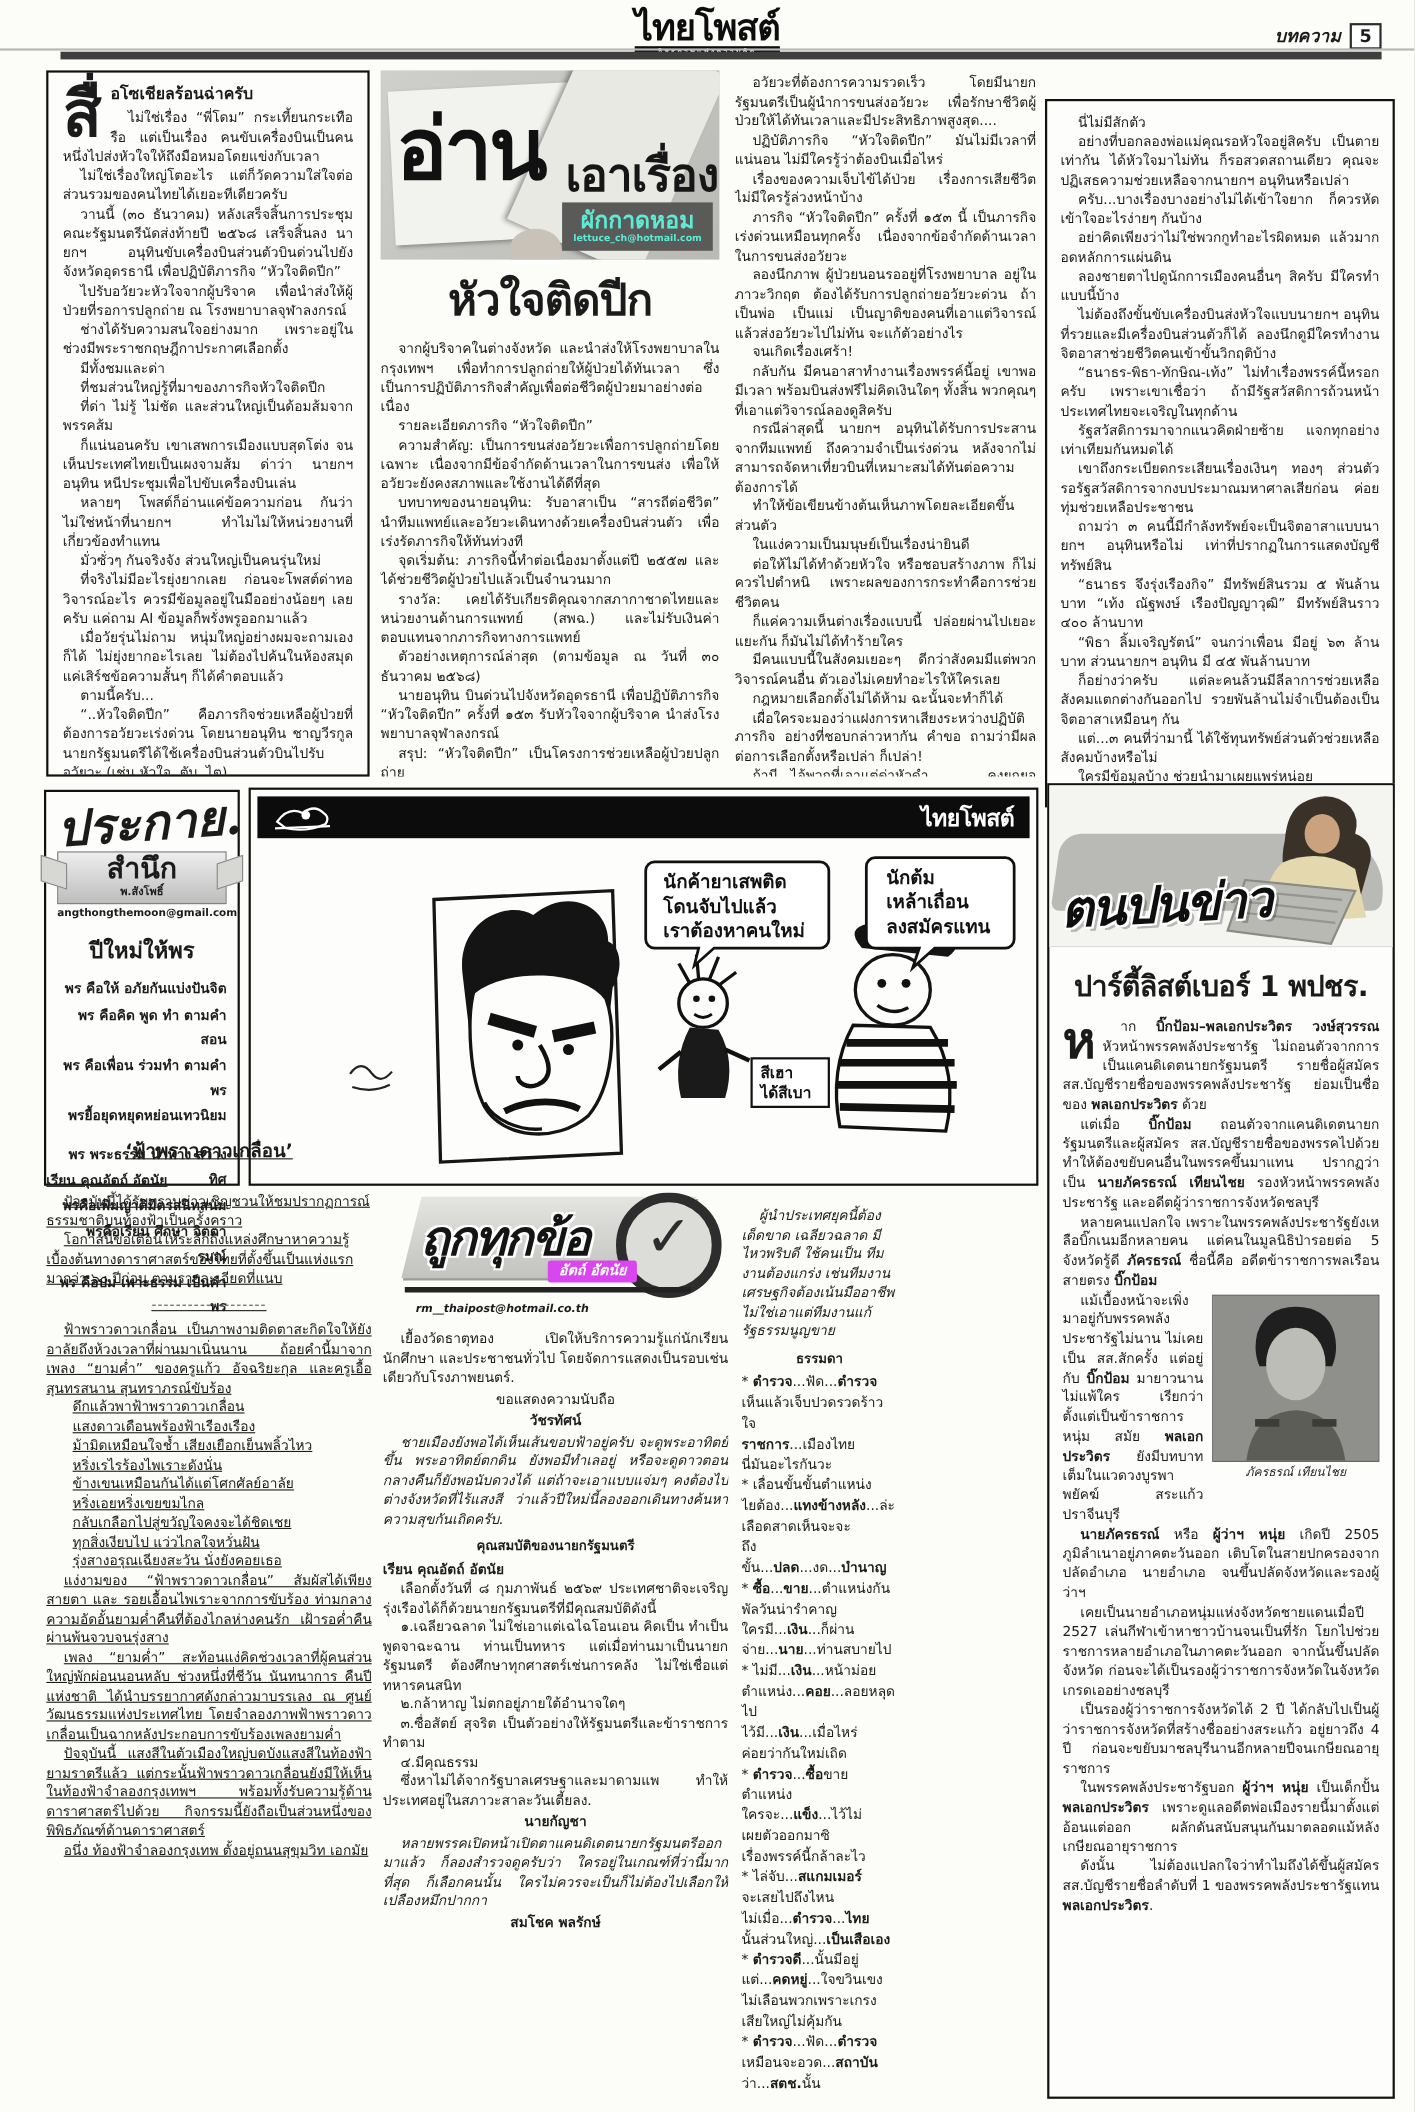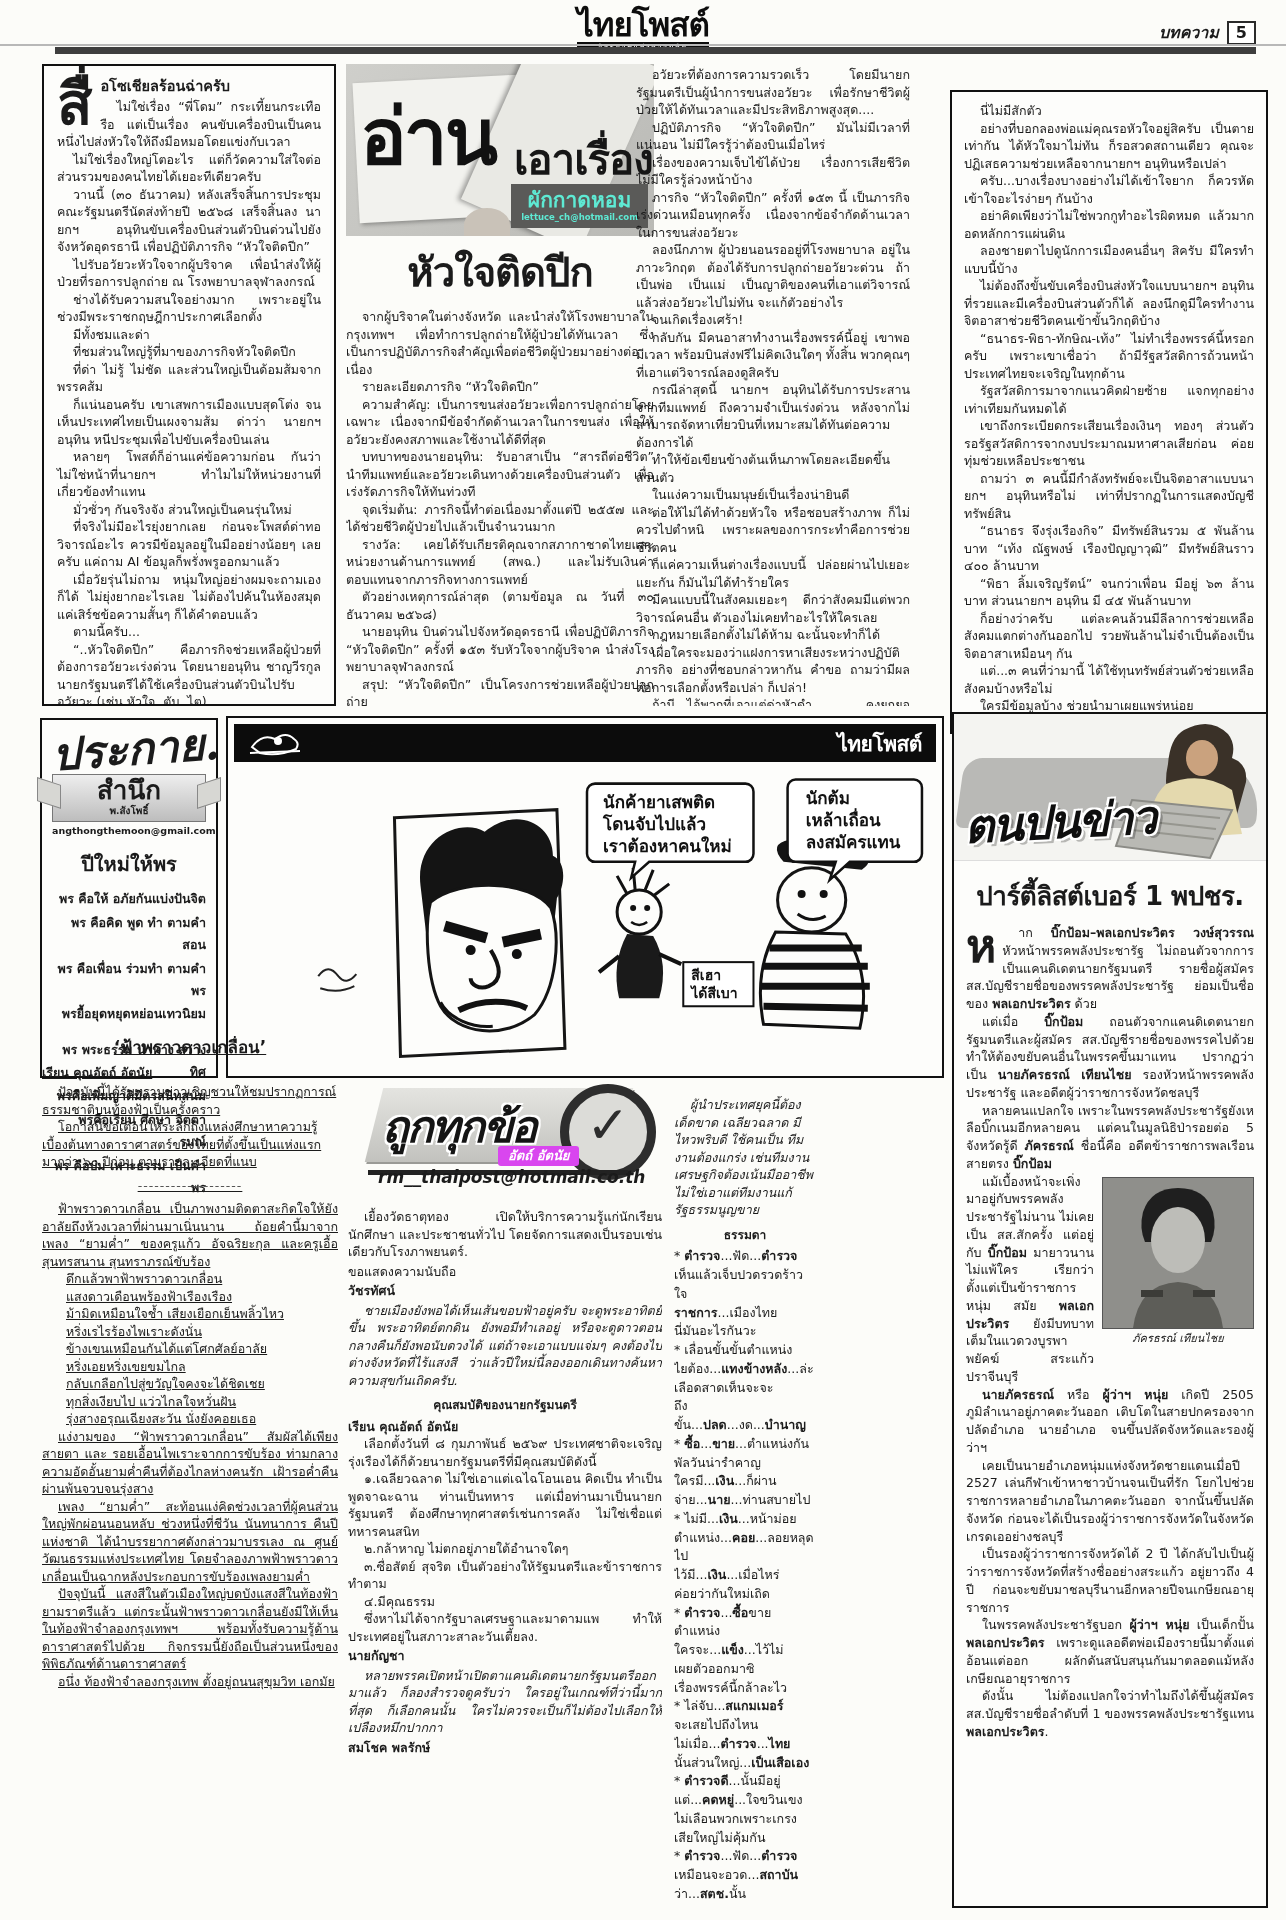--- a/index.html
+++ b/index.html
@@ -13,21 +13,21 @@
   .section-right{top:20px;right:30px;display:flex;align-items:center;gap:8px;}
   .section-label{font-size:16px;font-weight:700;font-style:italic;}
   .page-num{border:2px solid #2b2b2b;background:#fff;font-weight:700;font-size:16px;padding:0 7px;line-height:20px;}
   .rule-a{top:44px;left:0;width:1286px;height:2px;background:#b8b8b8;}
   .rule-b{top:47px;left:55px;width:1201px;height:7px;background:#3e3e3e;}
   
   .txtcol{font-size:12.5px;line-height:1.4;overflow:hidden;text-align:justify;}
   .p{text-indent:16px;margin:0;}
   .nop{text-indent:0;margin:0;}
   .pc{text-indent:0;text-align:right;margin:2px 0;}
-  .pr{text-indent:0;text-align:left;margin:2px 0;}
+  .pr{text-indent:0;text-align:center;margin:2px 10px;}
   .b{font-weight:700;}
   .ital{font-style:italic;}
   .hdg{text-indent:0;text-align:center;font-weight:700;font-size:12px;margin:8px 0 4px;}
   .sep{text-indent:0;text-align:center;color:#555;letter-spacing:1px;margin:6px 0;}
   .lyr{text-indent:24px;margin:0;text-align:left;}
   .vers{text-indent:0;margin:0;text-align:left;line-height:1.5;}
   .blank{height:10px;}
   
   .nbox{border:2.5px solid #111;background:#fdfdfb;box-sizing:border-box;}
   .box1{left:42px;top:64px;width:294px;height:642px;padding:10px 13px;}
@@ -39,21 +39,21 @@
   .banner .pg1{position:absolute;left:10px;top:14px;width:200px;height:140px;background:#f2f2ee;transform:rotate(-3deg);box-shadow:2px 2px 4px rgba(0,0,0,.3);}
   .banner .pg2{position:absolute;left:150px;top:-30px;width:130px;height:200px;background:#e9e9e4;transform:rotate(24deg);box-shadow:-3px 2px 5px rgba(0,0,0,.35);}
   .banner .t-big{position:absolute;left:14px;top:34px;font-size:78px;font-weight:900;line-height:1;color:#111;letter-spacing:-3px;}
   .banner .t-small{position:absolute;left:168px;top:62px;font-size:42px;font-weight:900;color:#161616;letter-spacing:-1px;}
   .banner .colbox{position:absolute;right:6px;bottom:8px;background:#5a5a58;color:#5eead4;padding:5px 10px 6px;text-align:center;}
   .banner .colname{font-size:21px;font-weight:800;line-height:1.1;}
   .banner .colmail{font-size:8.5px;font-weight:700;}
   .hand{position:absolute;left:118px;bottom:-6px;width:46px;height:34px;background:#c9c2b8;border-radius:50% 50% 0 0;}
   .main-headline{left:346px;top:240px;width:308px;text-align:center;font-size:40px;font-weight:900;letter-spacing:-1px;}
   .col2{left:346px;top:308px;width:308px;height:398px;}
-  .col3{left:636px;top:66px;width:274px;height:640px;}
+  .col3{left:668px;top:66px;width:274px;height:640px;}
   
   .pranom{left:40px;top:718px;width:178px;height:360px;padding:8px 10px;text-align:center;}
   .pr-script{font-size:44px;font-weight:900;font-style:italic;font-family:"DejaVu Serif","Liberation Serif",serif;transform:rotate(-4deg);line-height:1;}
   .ribbon{position:relative;margin:2px auto 0;width:140px;background:linear-gradient(#eee,#bdbdbd);border:1px solid #777;padding:2px 6px 3px;}
   .ribbon:before,.ribbon:after{content:"";position:absolute;top:6px;width:22px;height:22px;background:#d7d7d3;border:1px solid #888;}
   .ribbon:before{left:-16px;transform:skewY(18deg);}
   .ribbon:after{right:-16px;transform:skewY(-18deg);}
   .rb-name{font-size:26px;font-weight:900;line-height:1;}
   .rb-by{font-size:10px;font-weight:700;font-family:"DejaVu Serif","Liberation Serif",serif;}
   .pr-mail{font-size:9.5px;font-weight:700;margin-top:3px;}
@@ -83,21 +83,21 @@
   .let-title{font-size:17px;font-weight:800;text-align:center;margin:0 0 4px;}
   .salute{font-weight:800;margin:0 0 2px;}
   
   .tk{position:relative;height:118px;margin-bottom:6px;}
   .tk-paper{position:absolute;left:26px;top:4px;width:250px;height:74px;background:linear-gradient(#e4e4e0,#c2c2be);transform:skewX(-14deg);box-shadow:2px 2px 0 #9a9a96;}
   .tk-word{position:absolute;left:34px;top:12px;font-size:44px;font-weight:900;font-style:italic;letter-spacing:-2px;color:#141414;
      text-shadow:-2px -2px 0 #fff,2px -2px 0 #fff,-2px 2px 0 #fff,2px 2px 0 #fff;}
   .tk-check{position:absolute;right:6px;top:0;width:78px;height:78px;border:9px solid #2d2d2d;border-radius:50%;background:#dcdcd8;text-align:center;line-height:64px;font-size:52px;font-weight:900;color:#2d2d2d;}
   .tk-sub{position:absolute;left:150px;top:62px;background:#d946ef;color:#fff;font-style:italic;font-weight:700;font-size:13px;padding:1px 10px;border-radius:3px;}
   .tk-under{position:absolute;left:20px;top:86px;width:260px;height:5px;background:#222;}
-  .tk-mail{position:absolute;left:30px;top:82px;font-size:17px;font-weight:800;font-style:italic;}
+  .tk-mail{position:absolute;left:30px;top:100px;font-size:10px;font-weight:800;font-style:italic;}
 </style>
 </head>
 <body>
 
 <div class="page">
 
   <div class="abs masthead">
     <span class="mast-logo">
       <span>ไทยโพสต์</span>
       <span class="mast-tag">อิสรภาพแห่งความคิด</span>

